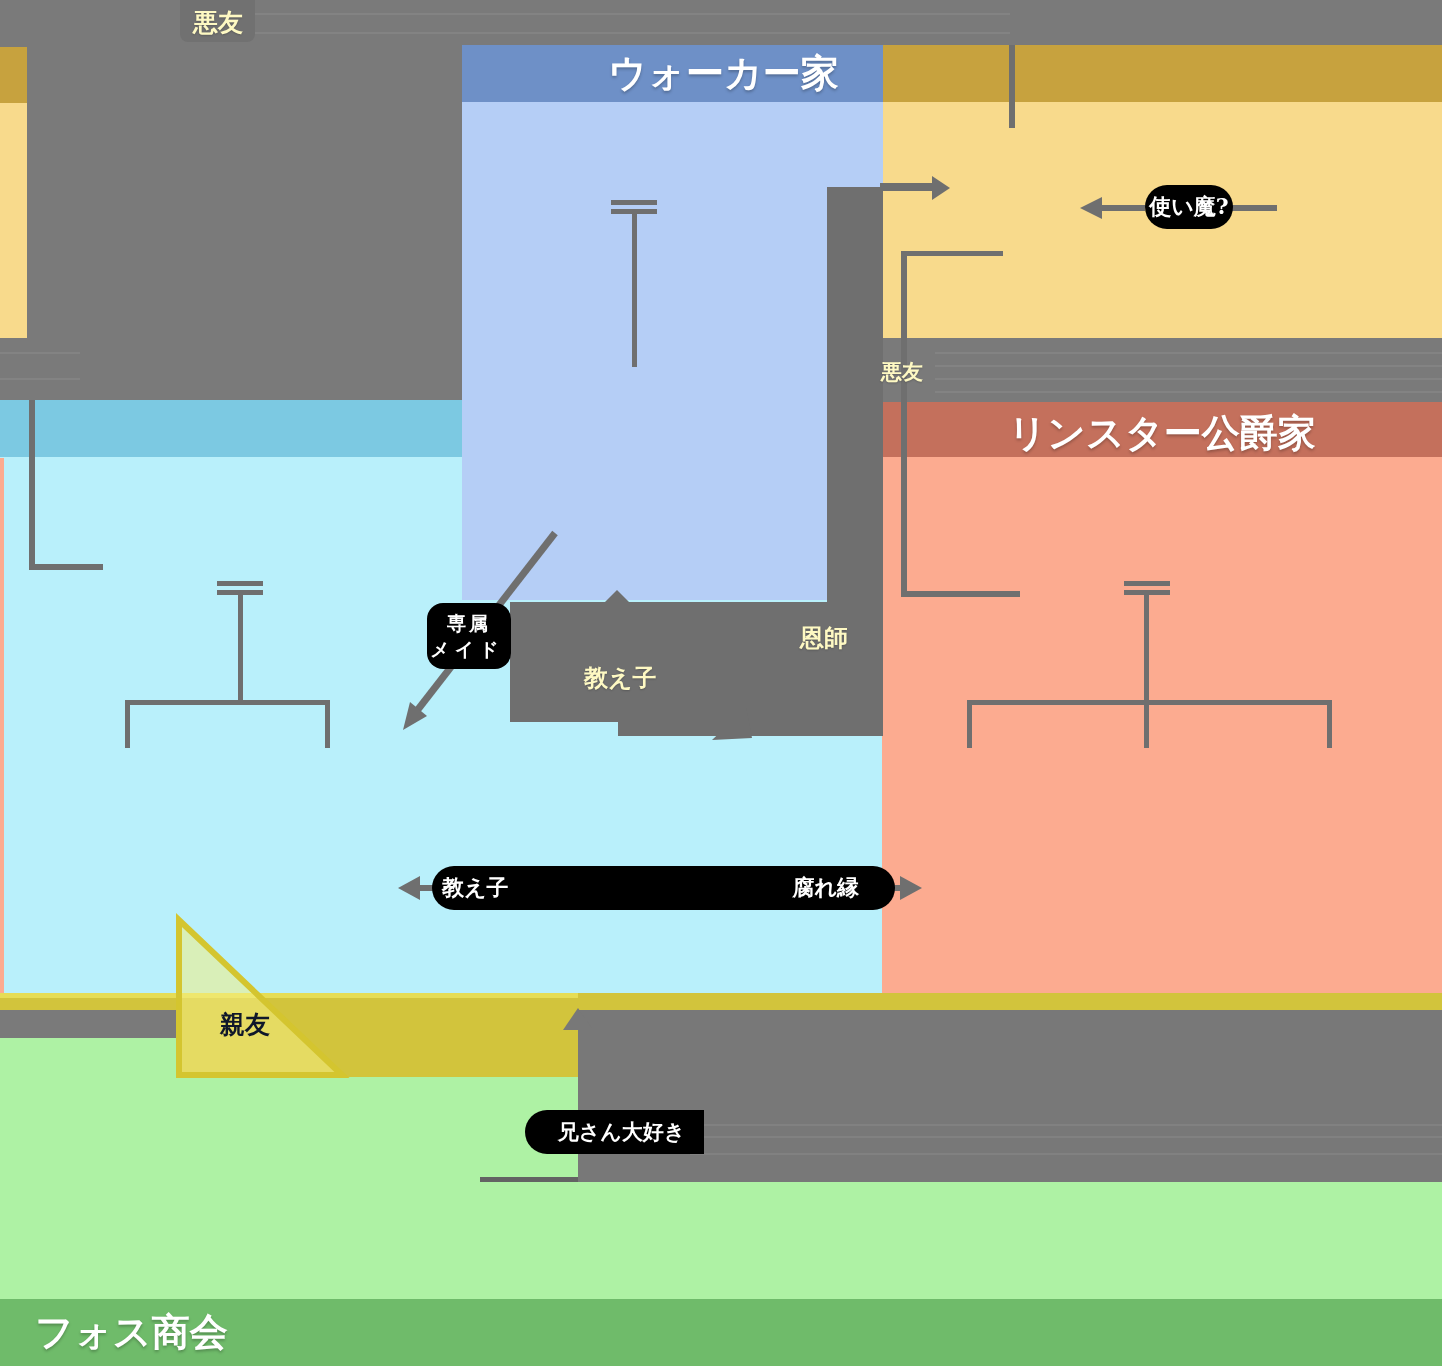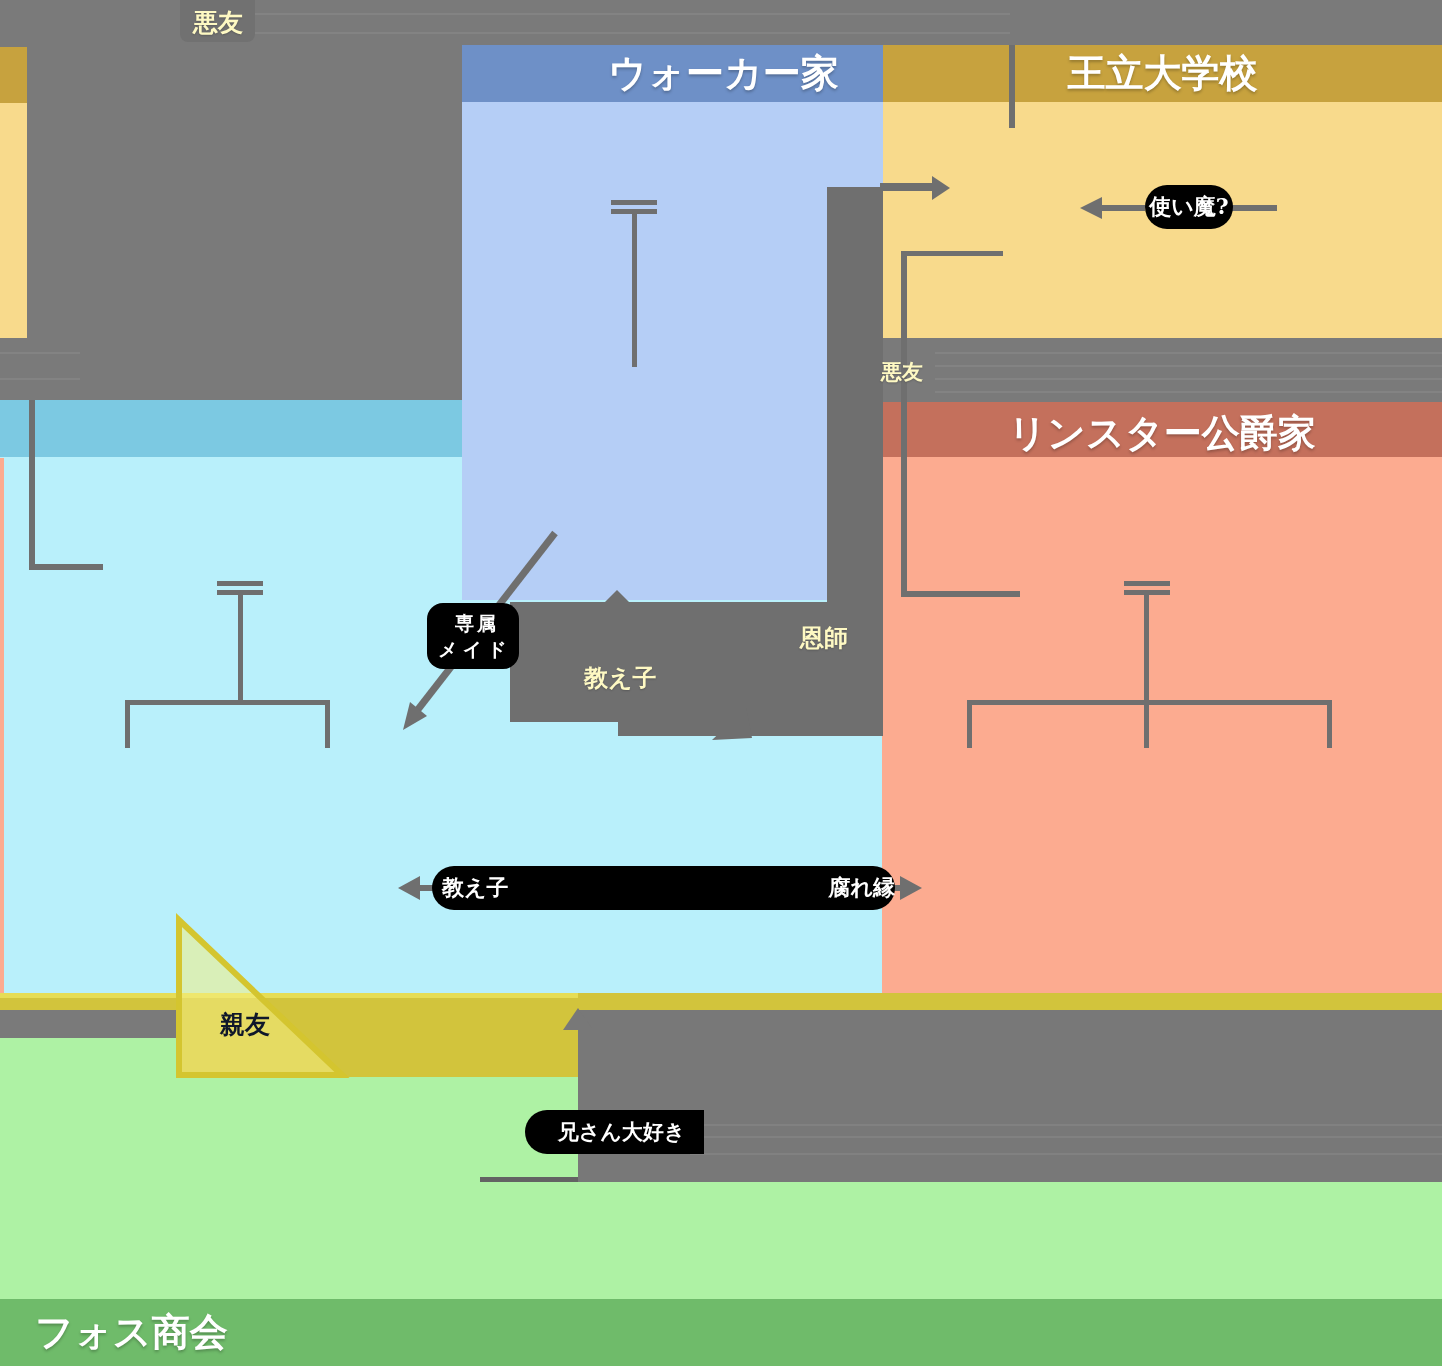--- a/index.html
+++ b/index.html
@@ -124,38 +124,37 @@
 
       <polygon points="563,1030 593,1030 578,1008" fill="#787878"></polygon>
     </g>
 
     <polygon points="179,920 179,1075 342,1075" fill="rgba(244,238,130,0.55)" stroke="#d4c52f" stroke-width="6" stroke-linejoin="miter"></polygon>
   </svg>
 
   <div class="lbl" style="left:193px;top:6px;font-size:25px;">悪友</div>
 
   <div class="hdr" style="left:462px;top:45px;width:427px;height:57px;margin-left:48px;">ウォーカー家</div>
-  <div class="hdr" style="left:883px;top:45px;width:559px;height:57px;">王立大学校</div>
   <div class="hdr" style="left:882px;top:402px;width:560px;height:62px;">リンスター公爵家</div>
   <div class="hdr" style="left:35px;top:1299px;height:67px;justify-content:flex-start;">フォス商会</div>
 
   <div class="pill" style="left:1145px;top:185px;width:88px;height:44px;border-radius:22px;font-size:22px;">使い魔?</div>
 
   <div class="lbl" style="left:881px;top:358px;font-size:21px;">悪友</div>
 
-  <div class="pill" style="left:427px;top:603px;width:84px;height:66px;border-radius:16px;font-size:19px;flex-direction:column;line-height:26px;padding-left:8px;">
+  <div class="pill" style="left:427px;top:603px;width:84px;height:66px;border-radius:16px;font-size:19px;flex-direction:column;line-height:26px;">
     <span style="letter-spacing:3px;">専属</span>
     <span style="letter-spacing:5px;margin-left:-4px;">メイド</span>
   </div>
 
   <div class="lbl" style="left:800px;top:622px;font-size:24px;">恩師</div>
   <div class="lbl" style="left:584px;top:662px;font-size:24px;">教え子</div>
 
   <div class="pill" style="left:432px;top:866px;width:463px;height:44px;border-radius:22px;font-size:22px;justify-content:space-between;padding:0;">
     <span style="margin-left:10px;">教え子</span>
-    <span style="">腐れ縁</span>
+    <span style="margin-right:36px;">腐れ縁</span>
   </div>
 
   <div class="lbl" style="left:220px;top:1008px;font-size:25px;color:#0f172a;text-shadow:none;">親友</div>
 
   <div class="pill" style="left:525px;top:1110px;width:165px;height:44px;border-radius:22px 0 0 22px;font-size:21px;padding-left:14px;">兄さん大好き</div>
 
 </div>
 
 </body></html>

